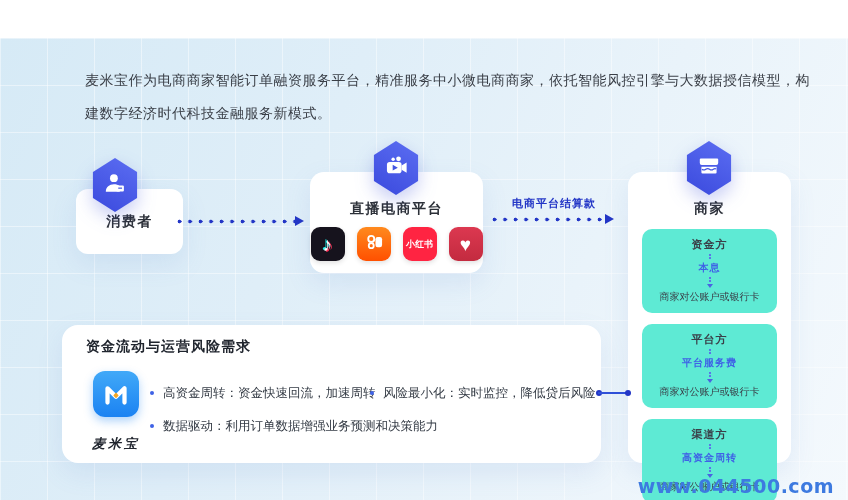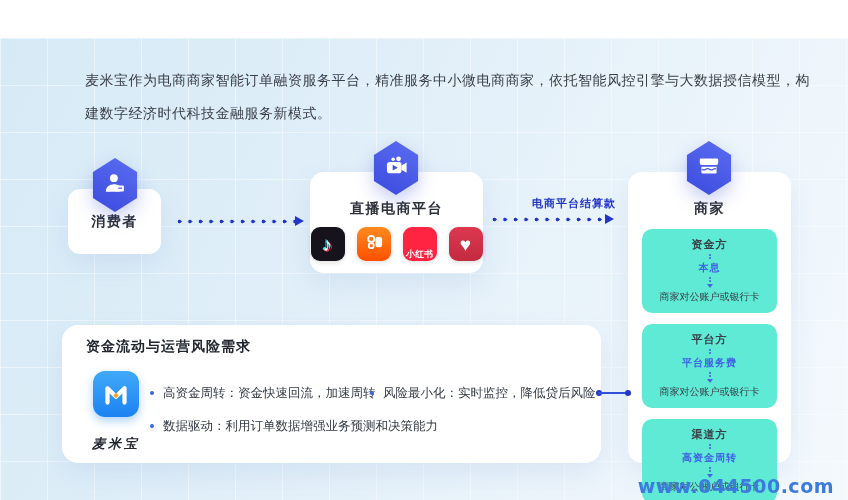--- a/index.html
+++ b/index.html
@@ -41,30 +41,30 @@
   .harrow .dots{
     flex:1;height:5px;
     background:radial-gradient(circle at 2.5px 2.5px,#2336c6 1.8px,transparent 2.1px) repeat-x;
     background-size:10.5px 5px;
   }
   .harrow .head{
     width:0;height:0;border-left:9px solid #2336c6;
     border-top:5.5px solid transparent;border-bottom:5.5px solid transparent;
   }
   .arrow-label{
-    position:absolute;text-align:right;
+    position:absolute;text-align:center;
     font-size:11px;font-weight:700;color:#2336c6;letter-spacing:1px;
   }
   
   .apps{position:absolute;left:0;right:0;top:55px;display:flex;gap:12px;justify-content:center;}
   .app{width:34px;height:34px;border-radius:9px;display:flex;align-items:center;justify-content:center;box-shadow:0 2px 5px rgba(0,0,0,.12);}
   .app-douyin{background:#16131d;}
   .app-douyin span{font-size:19px;color:#fff;line-height:1;text-shadow:-1.5px -1px 0 #25f4ee,1.5px 1px 0 #fe2c55;}
   .app-kuaishou{background:linear-gradient(180deg,#ff8a1e,#ff5000);}
-  .app-xhs{background:#ff2442;align-items:flex-end;}
+  .app-xhs{background:#ff2442;}
   .app-xhs span{font-size:9px;font-weight:700;color:#fff;letter-spacing:0;}
   .app-pdd{background:linear-gradient(180deg,#dc3850,#c32b3f);}
   .app-pdd span{font-size:19px;color:#fff;line-height:1;}
   
   .parties{position:absolute;left:14px;right:14px;top:57px;display:flex;flex-direction:column;gap:11px;}
   .party{background:#5eead4;border-radius:10px;padding:8px 4px 9px;text-align:center;}
   .party .ptitle{font-size:11px;font-weight:600;color:#3a4049;letter-spacing:1px;}
   .party .fee{font-size:10px;font-weight:600;color:#3f62e6;letter-spacing:1px;}
   .party .account{font-size:10px;color:#3a4049;margin-top:1px;}
   .vdots{width:2px;height:6px;margin:2px auto 1px;
@@ -93,21 +93,21 @@
     font-size:19px;font-weight:800;color:#3d7ae0;letter-spacing:.5px;
   }
 </style>
 </head>
 <body>
 
 <div class="bg"></div>
 
 <p class="intro">麦米宝作为电商商家智能订单融资服务平台，精准服务中小微电商商家，依托智能风控引擎与大数据授信模型，构建数字经济时代科技金融服务新模式。</p>
 
-<div class="card" style="left:68px;top:189px;width:93px;height:65px;border-radius:12px;">
+<div class="card" style="left:76px;top:189px;width:107px;height:65px;border-radius:12px;">
   <div class="node-label" style="top:24px;">消费者</div>
 </div>
 <div class="hexwrap" style="left:91px;top:158px;">
   <div class="hex">
     <span>
       <svg width="26" height="26" viewBox="0 0 24 24" fill="#fff">
         <circle cx="11" cy="7.5" r="3.6"></circle>
         <path d="M3.5 20c0-4.2 3.4-6.8 7.5-6.8 2.1 0 4 .6 5.4 1.8v5H3.5z"></path>
         <rect x="13.2" y="14.3" width="7" height="5.6" rx="1"></rect>
         <rect x="15" y="16.2" width="3.5" height="1.1" fill="#4355e0"></rect>

